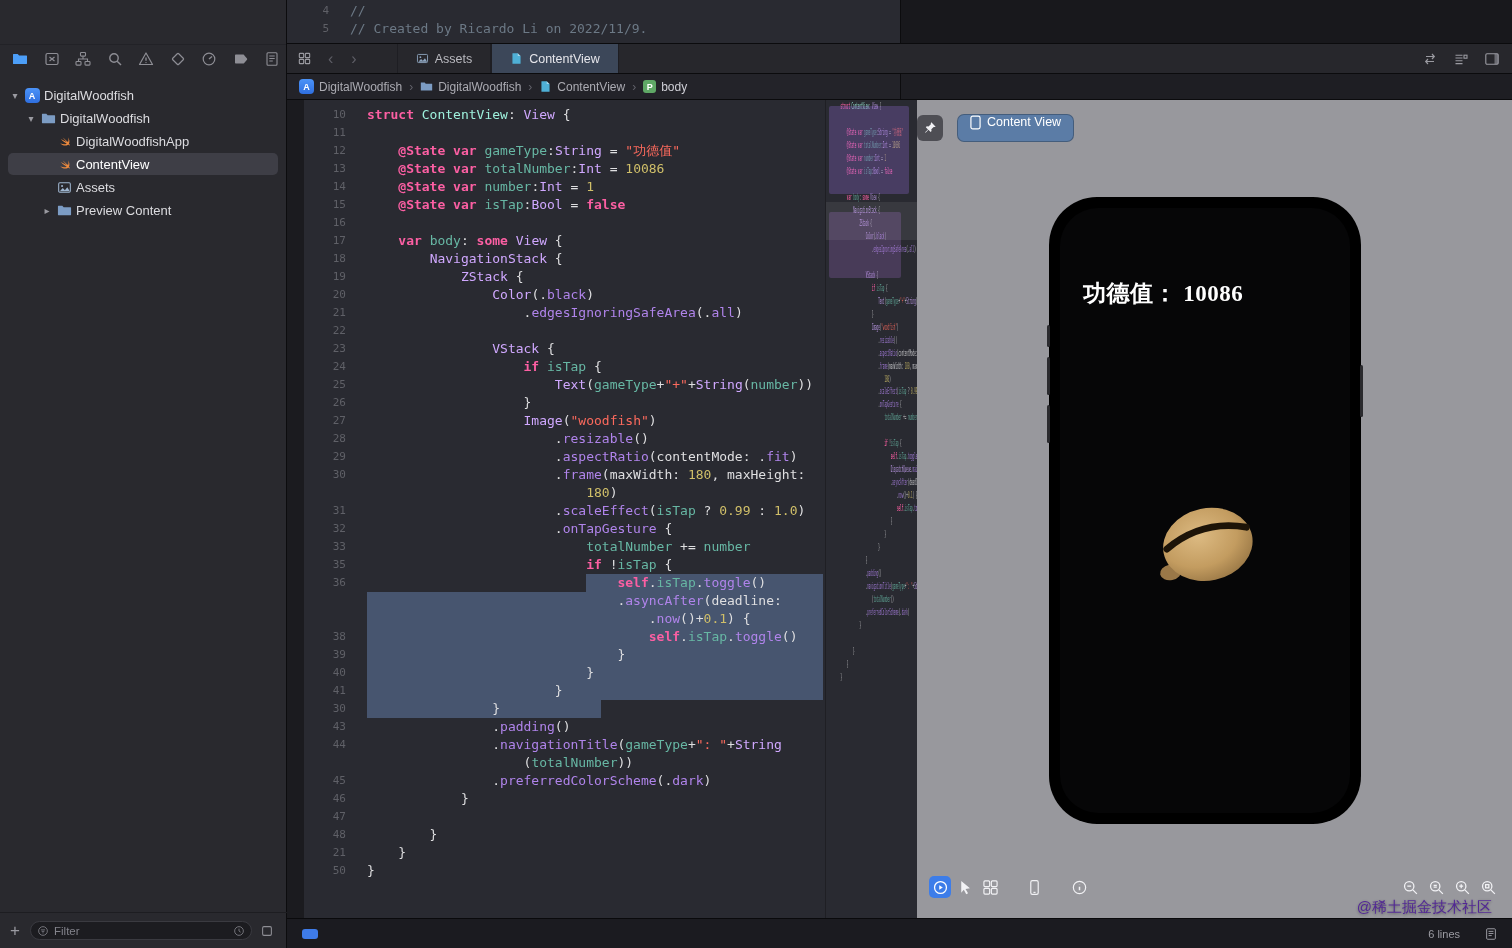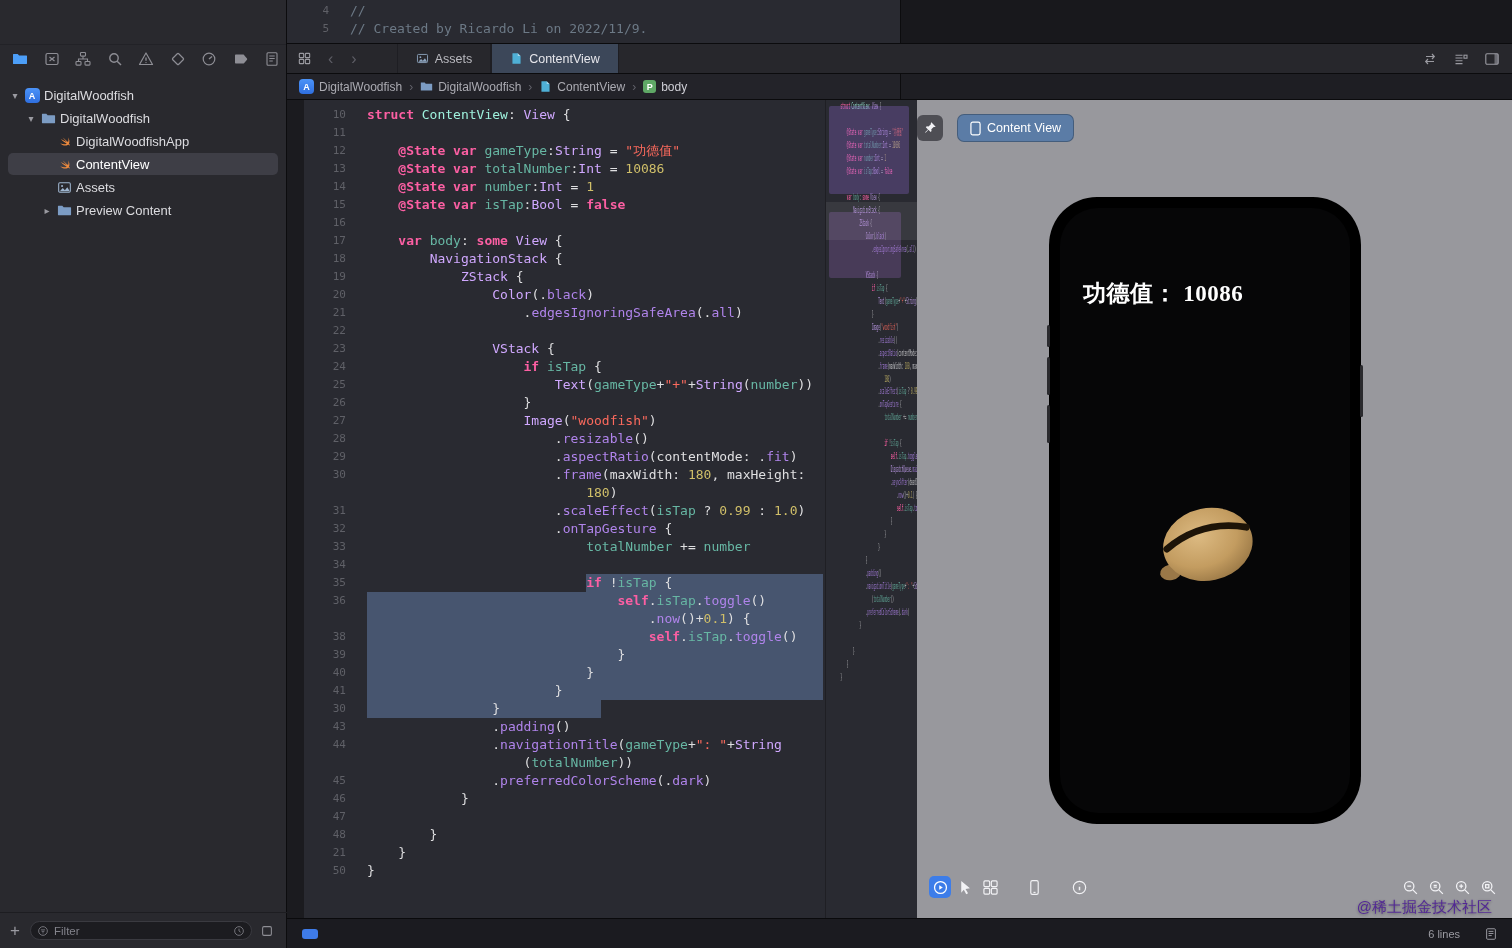--- a/index.html
+++ b/index.html
@@ -85,21 +85,21 @@
   .minimap { position:absolute; left:522px; top:0; right:0; height:100%; overflow:hidden; z-index:3; background:#292a31; }
   .minimap-inner { position:absolute; left:2px; top:0; width:613px; transform:scale(0.2,0.72); transform-origin:0 0; opacity:0.85; }
   .mini-vp { position:absolute; left:0; right:0; top:102px; height:38px; background:rgba(255,255,255,0.07); }
   .mini-b1 { position:absolute; left:3px; width:80px; top:6px; height:88px; background:rgba(155,110,225,0.28); border-radius:2px; }
   .mini-b2 { position:absolute; left:3px; width:72px; top:112px; height:66px; background:rgba(170,115,215,0.24); border-radius:2px; }
 
   
   .preview { position:absolute; left:613px; right:0; top:0; bottom:0; background:#98989d; border-left:1px solid #0c0c0e; }
   .pinbtn { position:absolute; left:16px; top:15px; width:26px; height:26px; border-radius:6px; background:rgba(72,72,78,0.92); color:#f0f0f3; display:flex; align-items:center; justify-content:center; }
   .pinbtn svg { width:14px; height:14px; }
-  .cvbtn { position:absolute; left:56px; top:14px; height:28px; border-radius:7px; background:#5b7ca6; border:1px solid rgba(0,0,0,0.25); color:#fff; display:flex; align-items:center; gap:6px; padding:0 12px; font-size:12.5px; }
+  .cvbtn { position:absolute; left:56px; top:14px; height:28px; border-radius:7px; background:#5b7ca6; border:1px solid rgba(0,0,0,0.25); color:#fff; display:flex; align-items:flex-start; gap:6px; padding:0 12px; font-size:12.5px; }
   .cvbtn .ic { display:inline-flex; } .cvbtn .ic svg { width:11px; height:15px; }
   .phone { position:absolute; left:148px; top:97px; width:312px; height:627px; background:#000; border-radius:48px; }
   .nub { position:absolute; background:#2a2a2e; border-radius:2px; }
   .nub.l1 { left:-2px; top:128px; width:3px; height:22px; }
   .nub.l2 { left:-2px; top:160px; width:3px; height:38px; }
   .nub.l3 { left:-2px; top:208px; width:3px; height:38px; }
   .nub.r1 { right:-2px; top:168px; width:3px; height:52px; }
   .screen { position:absolute; inset:11px; background:#060607; border-radius:38px; overflow:hidden;font-family:Liberation Serif, serif; }
   .nav-title { position:absolute; left:23px; top:70px; color:#fff; font-size:23px; font-weight:bold; letter-spacing:0.5px; }
   .fish { position:absolute; left:50%; top:288px; transform:translateX(-50%); width:118px; height:98px; }
@@ -390,23 +390,23 @@
             <div class="crow"><span class="ln">25</span><span class="tk-pl">                        </span><span class="tk-ty">Text</span><span class="tk-pl">(</span><span class="tk-va">gameType</span><span class="tk-pl">+</span><span class="tk-st">"+"</span><span class="tk-pl">+</span><span class="tk-ty">String</span><span class="tk-pl">(</span><span class="tk-va">number</span><span class="tk-pl">))</span></div>
             <div class="crow"><span class="ln">26</span><span class="tk-pl">                    }</span></div>
             <div class="crow"><span class="ln">27</span><span class="tk-pl">                    </span><span class="tk-ty">Image</span><span class="tk-pl">(</span><span class="tk-st">"woodfish"</span><span class="tk-pl">)</span></div>
             <div class="crow"><span class="ln">28</span><span class="tk-pl">                        .</span><span class="tk-me">resizable</span><span class="tk-pl">()</span></div>
             <div class="crow"><span class="ln">29</span><span class="tk-pl">                        .</span><span class="tk-me">aspectRatio</span><span class="tk-pl">(contentMode: .</span><span class="tk-me">fit</span><span class="tk-pl">)</span></div>
             <div class="crow"><span class="ln">30</span><span class="tk-pl">                        .</span><span class="tk-me">frame</span><span class="tk-pl">(maxWidth: </span><span class="tk-nu">180</span><span class="tk-pl">, maxHeight:</span></div>
             <div class="crow"><span class="ln"></span><span class="tk-pl">                            </span><span class="tk-nu">180</span><span class="tk-pl">)</span></div>
             <div class="crow"><span class="ln">31</span><span class="tk-pl">                        .</span><span class="tk-me">scaleEffect</span><span class="tk-pl">(</span><span class="tk-va">isTap</span><span class="tk-pl"> ? </span><span class="tk-nu">0.99</span><span class="tk-pl"> : </span><span class="tk-nu">1.0</span><span class="tk-pl">)</span></div>
             <div class="crow"><span class="ln">32</span><span class="tk-pl">                        .</span><span class="tk-me">onTapGesture</span><span class="tk-pl"> {</span></div>
             <div class="crow"><span class="ln">33</span><span class="tk-pl">                            </span><span class="tk-va">totalNumber</span><span class="tk-pl"> += </span><span class="tk-va">number</span></div>
-            <div class="crow"><span class="ln">34</span></div>
             <div class="crow"><span class="ln">35</span><span class="tk-pl">                            </span><span class="tk-kw">if</span><span class="tk-pl"> !</span><span class="tk-va">isTap</span><span class="tk-pl"> {</span></div>
             <div class="crow"><span class="ln">36</span><span class="tk-pl">                                </span><span class="tk-kw">self</span><span class="tk-pl">.</span><span class="tk-va">isTap</span><span class="tk-pl">.</span><span class="tk-me">toggle</span><span class="tk-pl">()</span></div>
+            <div class="crow"><span class="ln"></span><span class="tk-pl">                                .</span><span class="tk-me">asyncAfter</span><span class="tk-pl">(deadline:</span></div>
             <div class="crow"><span class="ln"></span><span class="tk-pl">                                    .</span><span class="tk-me">now</span><span class="tk-pl">()+</span><span class="tk-nu">0.1</span><span class="tk-pl">) {</span></div>
             <div class="crow"><span class="ln">38</span><span class="tk-pl">                                    </span><span class="tk-kw">self</span><span class="tk-pl">.</span><span class="tk-va">isTap</span><span class="tk-pl">.</span><span class="tk-me">toggle</span><span class="tk-pl">()</span></div>
             <div class="crow"><span class="ln">39</span><span class="tk-pl">                                }</span></div>
             <div class="crow"><span class="ln">40</span><span class="tk-pl">                            }</span></div>
             <div class="crow"><span class="ln">41</span><span class="tk-pl">                        }</span></div>
             <div class="crow"><span class="ln">30</span><span class="tk-pl">                }</span></div>
             <div class="crow"><span class="ln">43</span><span class="tk-pl">                .</span><span class="tk-me">padding</span><span class="tk-pl">()</span></div>
             <div class="crow"><span class="ln">44</span><span class="tk-pl">                .</span><span class="tk-me">navigationTitle</span><span class="tk-pl">(</span><span class="tk-va">gameType</span><span class="tk-pl">+</span><span class="tk-st">": "</span><span class="tk-pl">+</span><span class="tk-ty">String</span></div>
             <div class="crow"><span class="ln"></span><span class="tk-pl">                    (</span><span class="tk-va">totalNumber</span><span class="tk-pl">))</span></div>
             <div class="crow"><span class="ln">45</span><span class="tk-pl">                .</span><span class="tk-me">preferredColorScheme</span><span class="tk-pl">(.</span><span class="tk-me">dark</span><span class="tk-pl">)</span></div>

